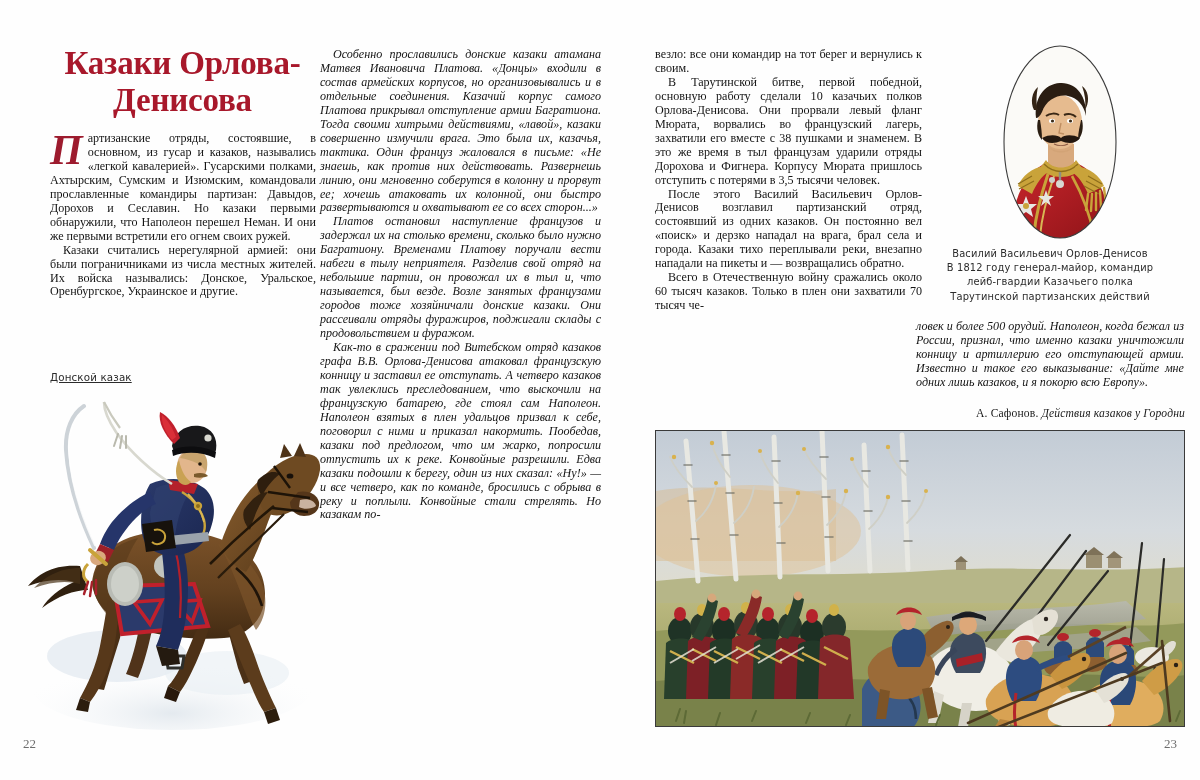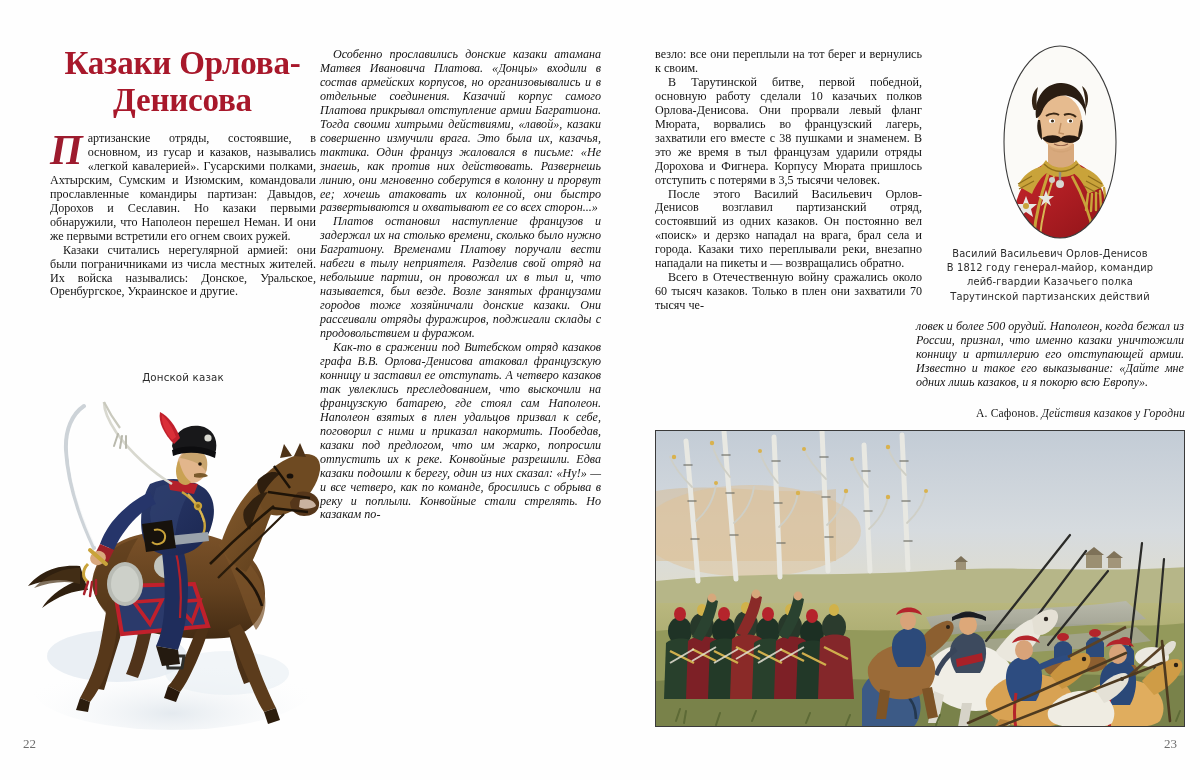--- a/index.html
+++ b/index.html
@@ -53,21 +53,21 @@
     text-indent: 0;
   }
   .col p.lead { text-indent: 0; }
 
   
   .caption {
     position: absolute;
     font-family: "DejaVu Sans", "Liberation Sans", sans-serif;
     font-size: 10.3px; color: #2b2b2b; letter-spacing: 0.15px;
   }
-  #cap-cossack { left: 50px; top: 371px; width: 266px; text-align: center; }
+  #cap-cossack { left: 50px; top: 371px; width: 266px; text-align: left; text-decoration: underline; }
   #cap-portrait {
     left: 916px; top: 247px; width: 268px; text-align: center;
     line-height: 14.2px; font-size: 9.9px;
   }
   #cap-battle {
     left: 655px; top: 407px; width: 530px; text-align: right;
     font-family: "Liberation Serif", "DejaVu Serif", serif;
     font-size: 11.6px; color: #1a1a1a;
   }
   #cap-battle .ital { font-style: italic; }
@@ -281,21 +281,21 @@
   <div class="page-right">
   </div>
 
   <div class="col" id="col2">
     <p><span>Особенно прославились донские казаки атамана Матвея Ивановича Платова. «Донцы» входили в состав армейских корпусов, но организовывались и в отдельные соединения. Казачий корпус самого Платова прикрывал отступление армии Багратиона. Тогда своими хитрыми действиями, «лавой», казаки совершенно измучили врага. Это была их, казачья, тактика. Один француз жаловался в письме: «Не знаешь, как против них действовать. Развернешь линию, они мгновенно соберутся в колонну и прорвут ее; хочешь атаковать их колонной, они быстро развертываются и охватывают ее со всех сторон...»</span></p>
     <p><span>Платов остановил наступление французов и задержал их на столько времени, сколько было нужно Багратиону. Временами Платову поручали вести набеги в тылу неприятеля. Разделив свой отряд на небольшие партии, он провожал их в тыл и, что называется, был везде. Возле занятых французами городов тоже хозяйничали донские казаки. Они рассеивали отряды фуражиров, поджигали склады с продовольствием и фуражом.</span></p>
     <p><span>Как-то в сражении под Витебском отряд казаков графа В.В. Орлова-Денисова атаковал французскую конницу и заставил ее отступать. А четверо казаков так увлеклись преследованием, что выскочили на французскую батарею, где стоял сам Наполеон. Наполеон взятых в плен удальцов призвал к себе, поговорил с ними и приказал накормить. Пообедав, казаки под предлогом, что им жарко, попросили отпустить их к реке. Конвойные разрешили. Едва казаки подошли к берегу, один из них сказал: «Ну!» — и все четверо, как по команде, бросились с обрыва в реку и поплыли. Конвойные стали стрелять. Но казакам по-</span></p>
   </div>
 
   <div class="col" id="col3">
-    <p class="noind"><span>везло: все они переплыли на тот берег и вернулись к своим.</span></p>
+    <p class="noind"><span>везло: все они командир на тот берег и вернулись к своим.</span></p>
     <p><span>В Тарутинской битве, первой победной, основную работу сделали 10 казачьих полков Орлова-Денисова. Они прорвали левый фланг Мюрата, ворвались во французский лагерь, захватили его вместе с 38 пушками и знаменем. В это же время в тыл французам ударили отряды Дорохова и Фигнера. Корпусу Мюрата пришлось отступить с потерями в 3,5 тысячи человек.</span></p>
     <p><span>После этого Василий Васильевич Орлов-Денисов возглавил партизанский отряд, состоявший из одних казаков. Он постоянно вел «поиск» и дерзко нападал на врага, брал села и города. Казаки тихо переплывали реки, внезапно нападали на пикеты и — возвращались обратно.</span></p>
     <p><span>Всего в Отечественную войну сражались около 60 тысяч казаков. Только в плен они захватили 70 тысяч че-</span></p>
   </div>
 
   <div class="col" id="col4">
     <p class="noind"><span>ловек и более 500 орудий. Наполеон, когда бежал из России, признал, что именно казаки уничтожили конницу и артиллерию его отступающей армии. Известно и такое его выказывание: «Дайте мне одних лишь казаков, и я покорю всю Европу».</span></p>
   </div>
 
   <div id="art-portrait">

